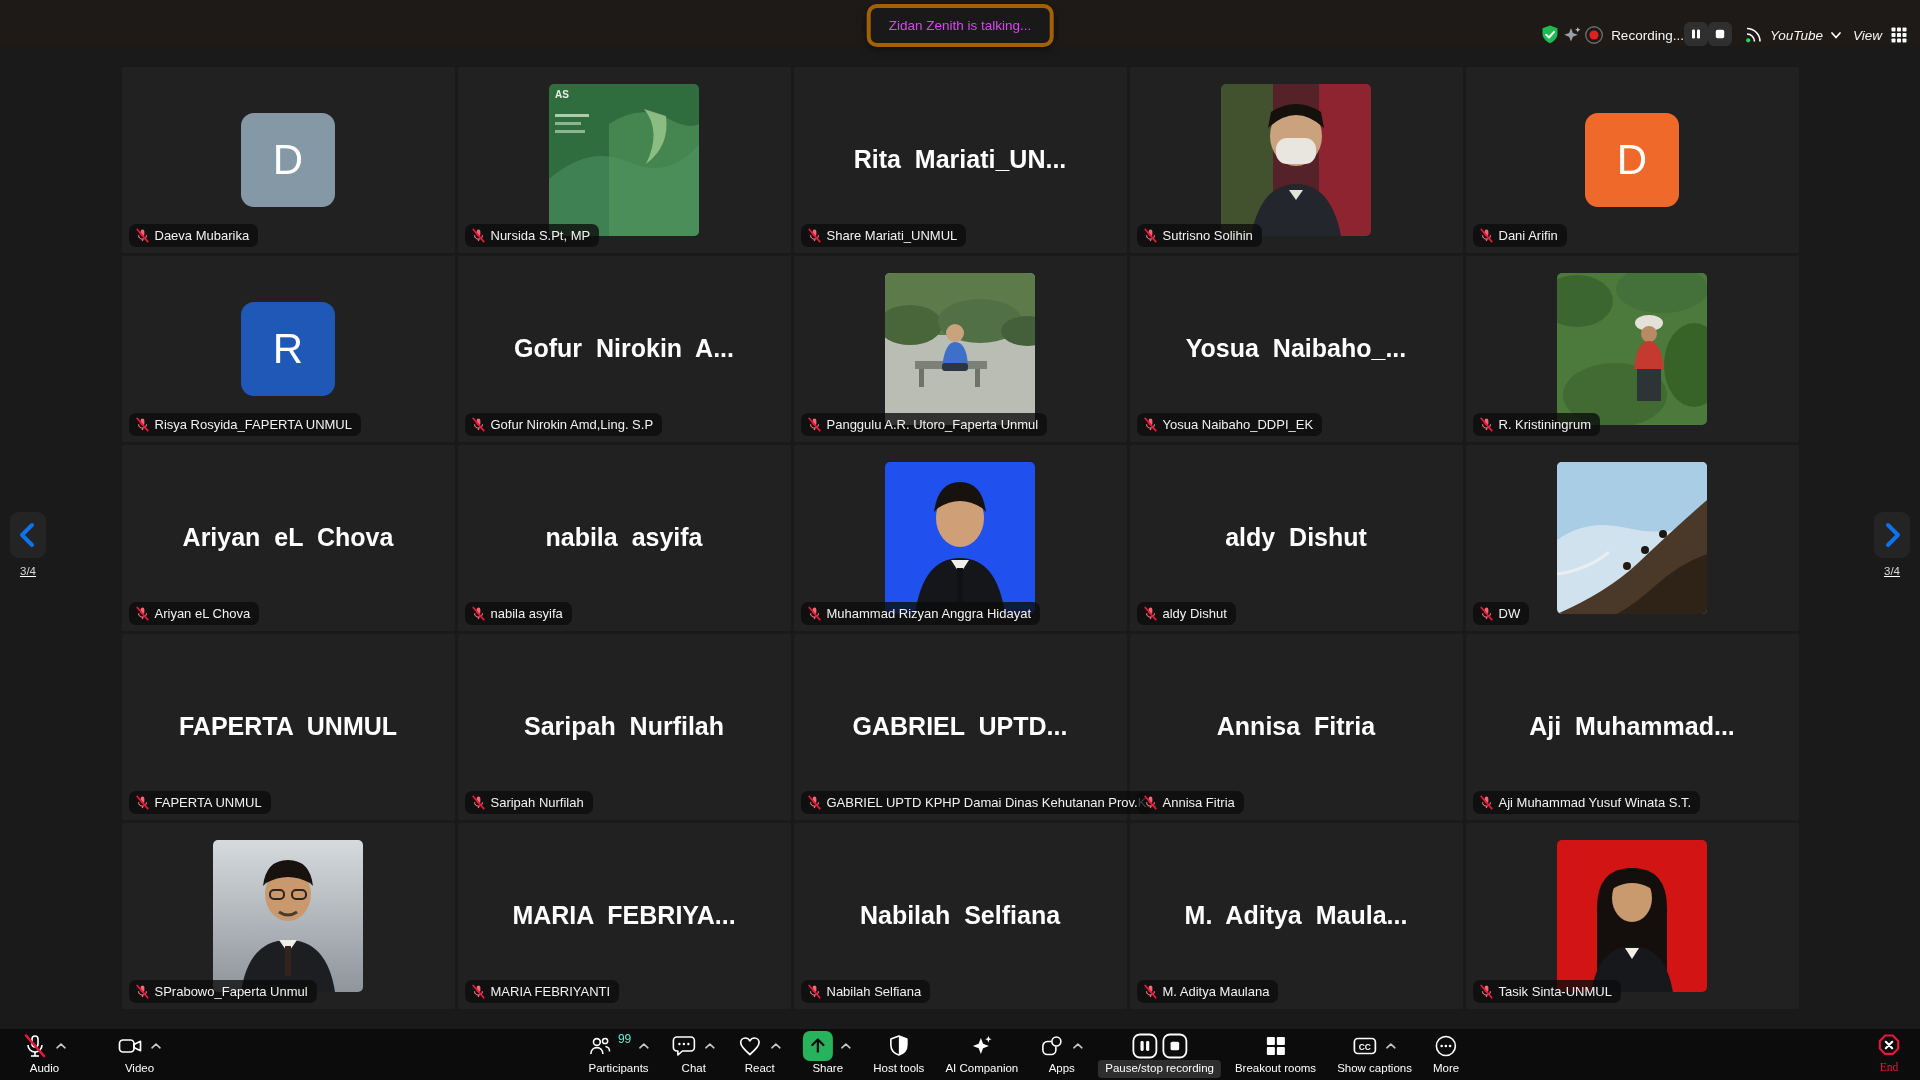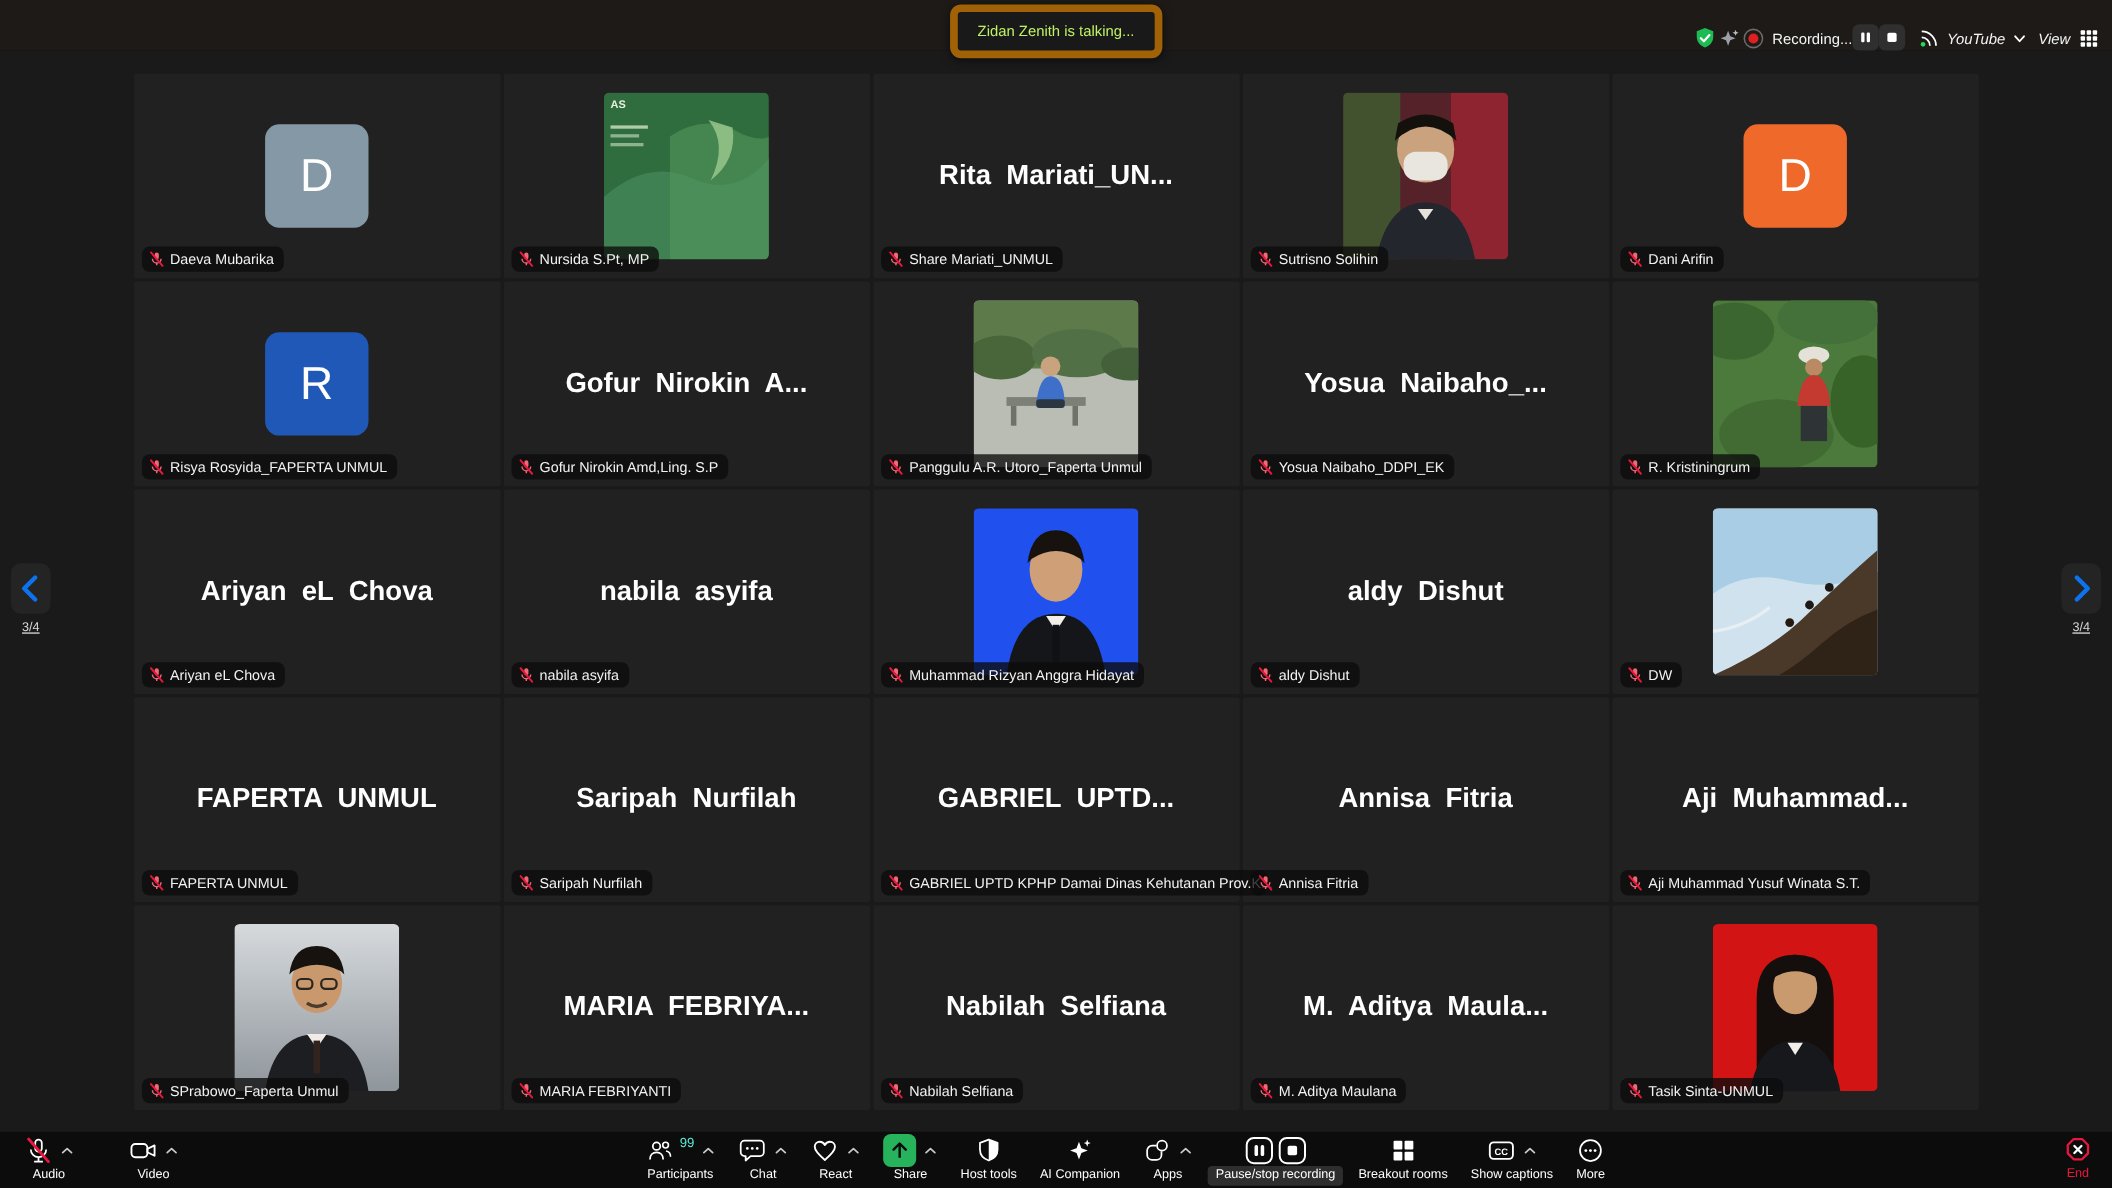--- a/index.html
+++ b/index.html
@@ -1,22 +1,22 @@
 <!DOCTYPE html>
 <html><head>
 <meta charset="utf-8">
 <style>
   html,body{margin:0;padding:0;background:#111;}
   body{width:1920px;height:1080px;position:relative;overflow:hidden;
        font-family:"Liberation Sans",sans-serif;color:#fff;-webkit-font-smoothing:antialiased;}
   
   .topbar{position:absolute;top:0;left:0;right:0;height:46px;background:#1d1a18;z-index:5;}
   .talk-toast{position:absolute;top:4px;left:50%;transform:translateX(-50%);
-      background:#191919;border:7px solid #a16207;border-radius:10px;padding:10px 18px;
-      font-size:13.5px;color:#bef264;white-space:nowrap;box-shadow:0 2px 8px rgba(0,0,0,.5);}
+      background:#191919;border:4px solid #a16207;border-radius:10px;padding:10px 18px;
+      font-size:13.5px;color:#d946ef;white-space:nowrap;box-shadow:0 2px 8px rgba(0,0,0,.5);}
   .top-right{position:absolute;top:0;right:10px;height:46px;display:flex;align-items:flex-end;}
   .tr-group{display:flex;align-items:center;gap:6px;}
   .tr-icon{width:22px;height:22px;display:block;}
   .tr-icon svg{width:100%;height:100%;display:block;}
   .tr-minibtn{width:24px;height:24px;border-radius:6px;background:#2f2f2f;display:flex;
       align-items:center;justify-content:center;cursor:pointer;}
   .tr-minibtn svg{width:14px;height:14px;display:block;}
   .tr-text{font-size:13.5px;color:#f5f5f5;}
   .tr-caret{width:14px;height:14px;display:block;}
   .gap-l{margin-left:10px;font-style:italic;}
@@ -52,21 +52,21 @@
   .tb-icon{height:26px;display:block;}
   .tb-icon svg{height:26px;width:auto;display:block;}
   .share-box{background:#26B35C;border-radius:7px;width:30px;height:30px;padding:3px;box-sizing:border-box;}
   .share-box svg{height:24px;}
   .tb-caret{margin-left:7px;width:12px;height:8px;display:block;}
   .tb-caret svg{width:12px;height:8px;display:block;}
   .tb-badge{color:#5eead4;font-size:12px;margin-left:5px;align-self:flex-start;padding-top:1px;line-height:1;}
   .tb-label{font-size:11.5px;color:#fff;white-space:nowrap;line-height:1.2;}
   .tb-label.hl{background:#2e2e2e;border-radius:4px;padding:2px 7px;margin:-2px -7px -4px;}
   .tb-end{position:absolute;right:18px;top:3px;display:flex;flex-direction:column;align-items:center;gap:3px;cursor:pointer;}
-  .tb-end .tb-label{color:#E8173D;}
+  .tb-end .tb-label{color:#E8173D;font-family:Liberation Serif, serif;}
 </style>
 </head>
 <body>
 
 <div class="topbar">
   <div class="talk-toast">Zidan Zenith is talking...</div>
 
   <div class="top-right">
     <span class="tr-icon">
         <svg viewBox="0 0 22 22">

